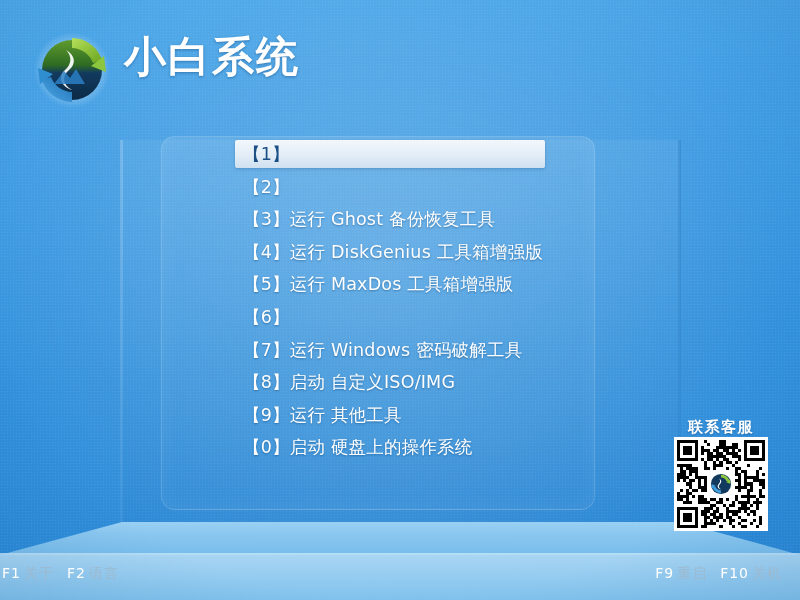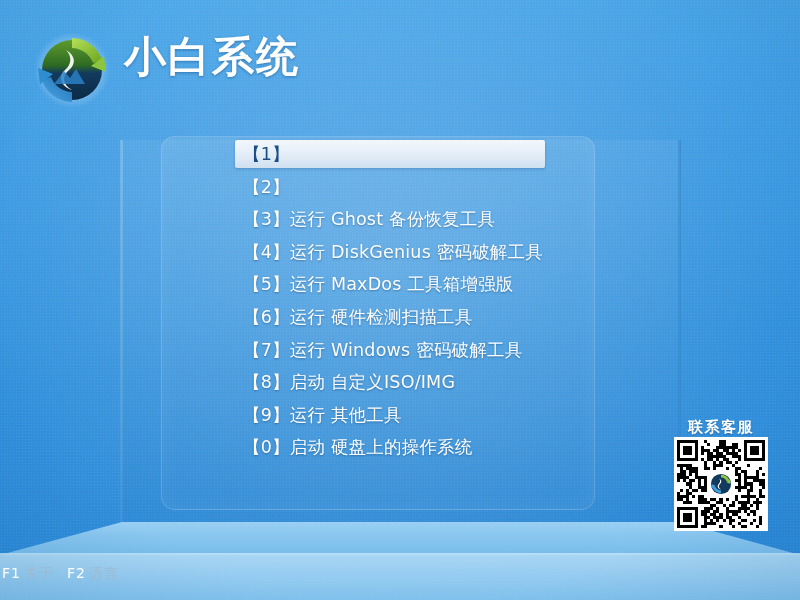--- a/index.html
+++ b/index.html
@@ -275,29 +275,28 @@
       </div>
       <div class="menu-item">
         <span>【2】</span>
       </div>
       <div class="menu-item">
         <span>【3】</span>
         <span>运行 Ghost 备份恢复工具</span>
       </div>
       <div class="menu-item">
         <span>【4】</span>
-        <span>运行 DiskGenius 密码破解工具</span>
+        <span>运行 DiskGenius 工具箱增强版</span>
       </div>
       <div class="menu-item">
         <span>【5】</span>
         <span>运行 MaxDos 工具箱增强版</span>
       </div>
       <div class="menu-item">
         <span>【6】</span>
-        <span>运行 硬件检测扫描工具</span>
       </div>
       <div class="menu-item">
         <span>【7】</span>
         <span>运行 Windows 密码破解工具</span>
       </div>
       <div class="menu-item">
         <span>【8】</span>
         <span>启动 自定义ISO/IMG</span>
       </div>
       <div class="menu-item">
@@ -324,14 +323,15 @@
           <path d="M21.8 7 l.6 5 -4.6 -1.8 z" fill="#8cc63f"></path>
           <path d="M12 22 a10 10 0 0 1 -9.2 -6.2 l3 -1 A7 7 0 0 0 12 19 z" fill="#3f9ede"></path>
           <path d="M2.2 17 l-.6 -5 4.6 1.8 z" fill="#3f9ede"></path>
           <path d="M10 6 c3 2 3 4 1 6 c-2 2 -2 4 1 6 c-4 -1 -4.5 -4 -2.5 -6 c2 -2 2 -4 .5 -6 z" fill="#ffffff"></path>
         </svg>
       </div>
     </div>
   </div>
 
   <div class="statusbar-left" id="sb-left"><span class="key">F1</span><span class="key-label">关于</span><span class="key">F2</span><span class="key-label">语言</span></div>
+  <div class="statusbar-right" id="sb-right"><span class="key">F9</span><span class="key-label">重启</span><span class="key">F10</span><span class="key-label">关机</span></div>
 
 </div>
 
 </body></html>

